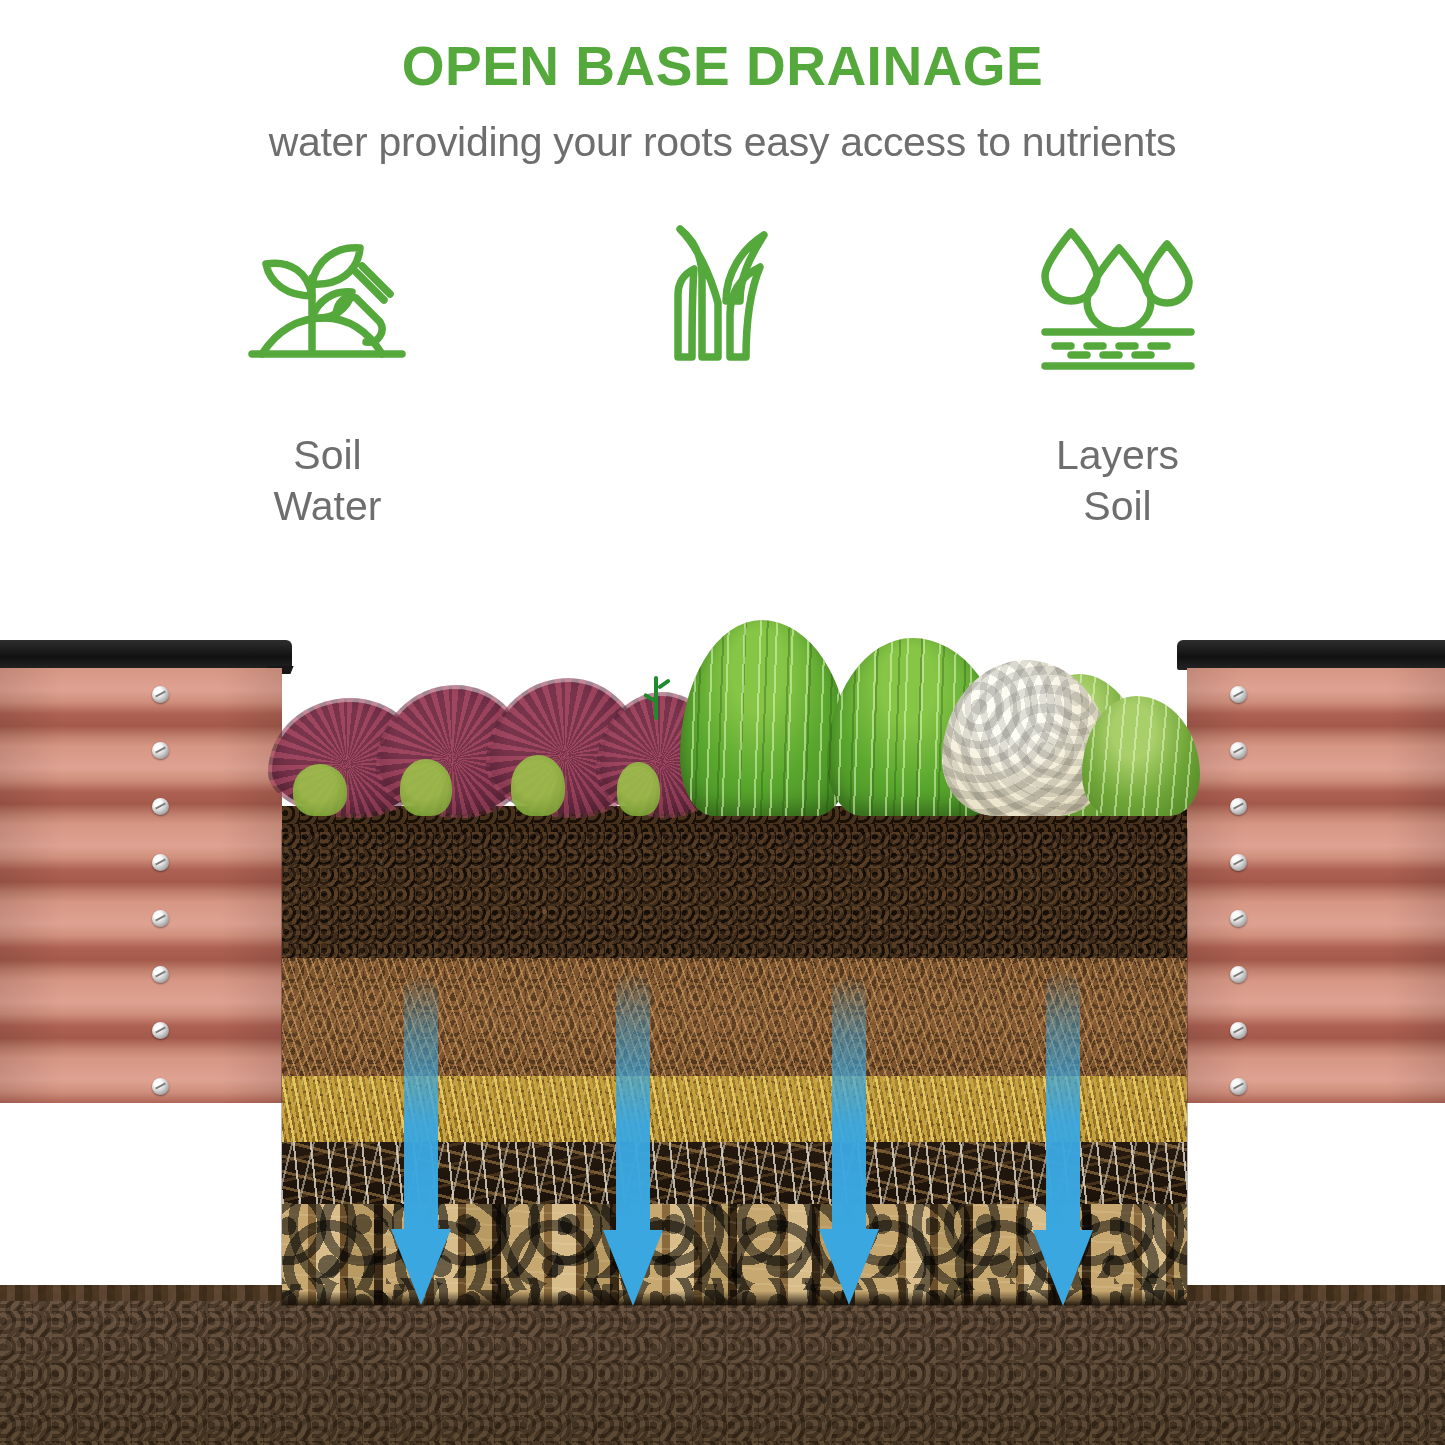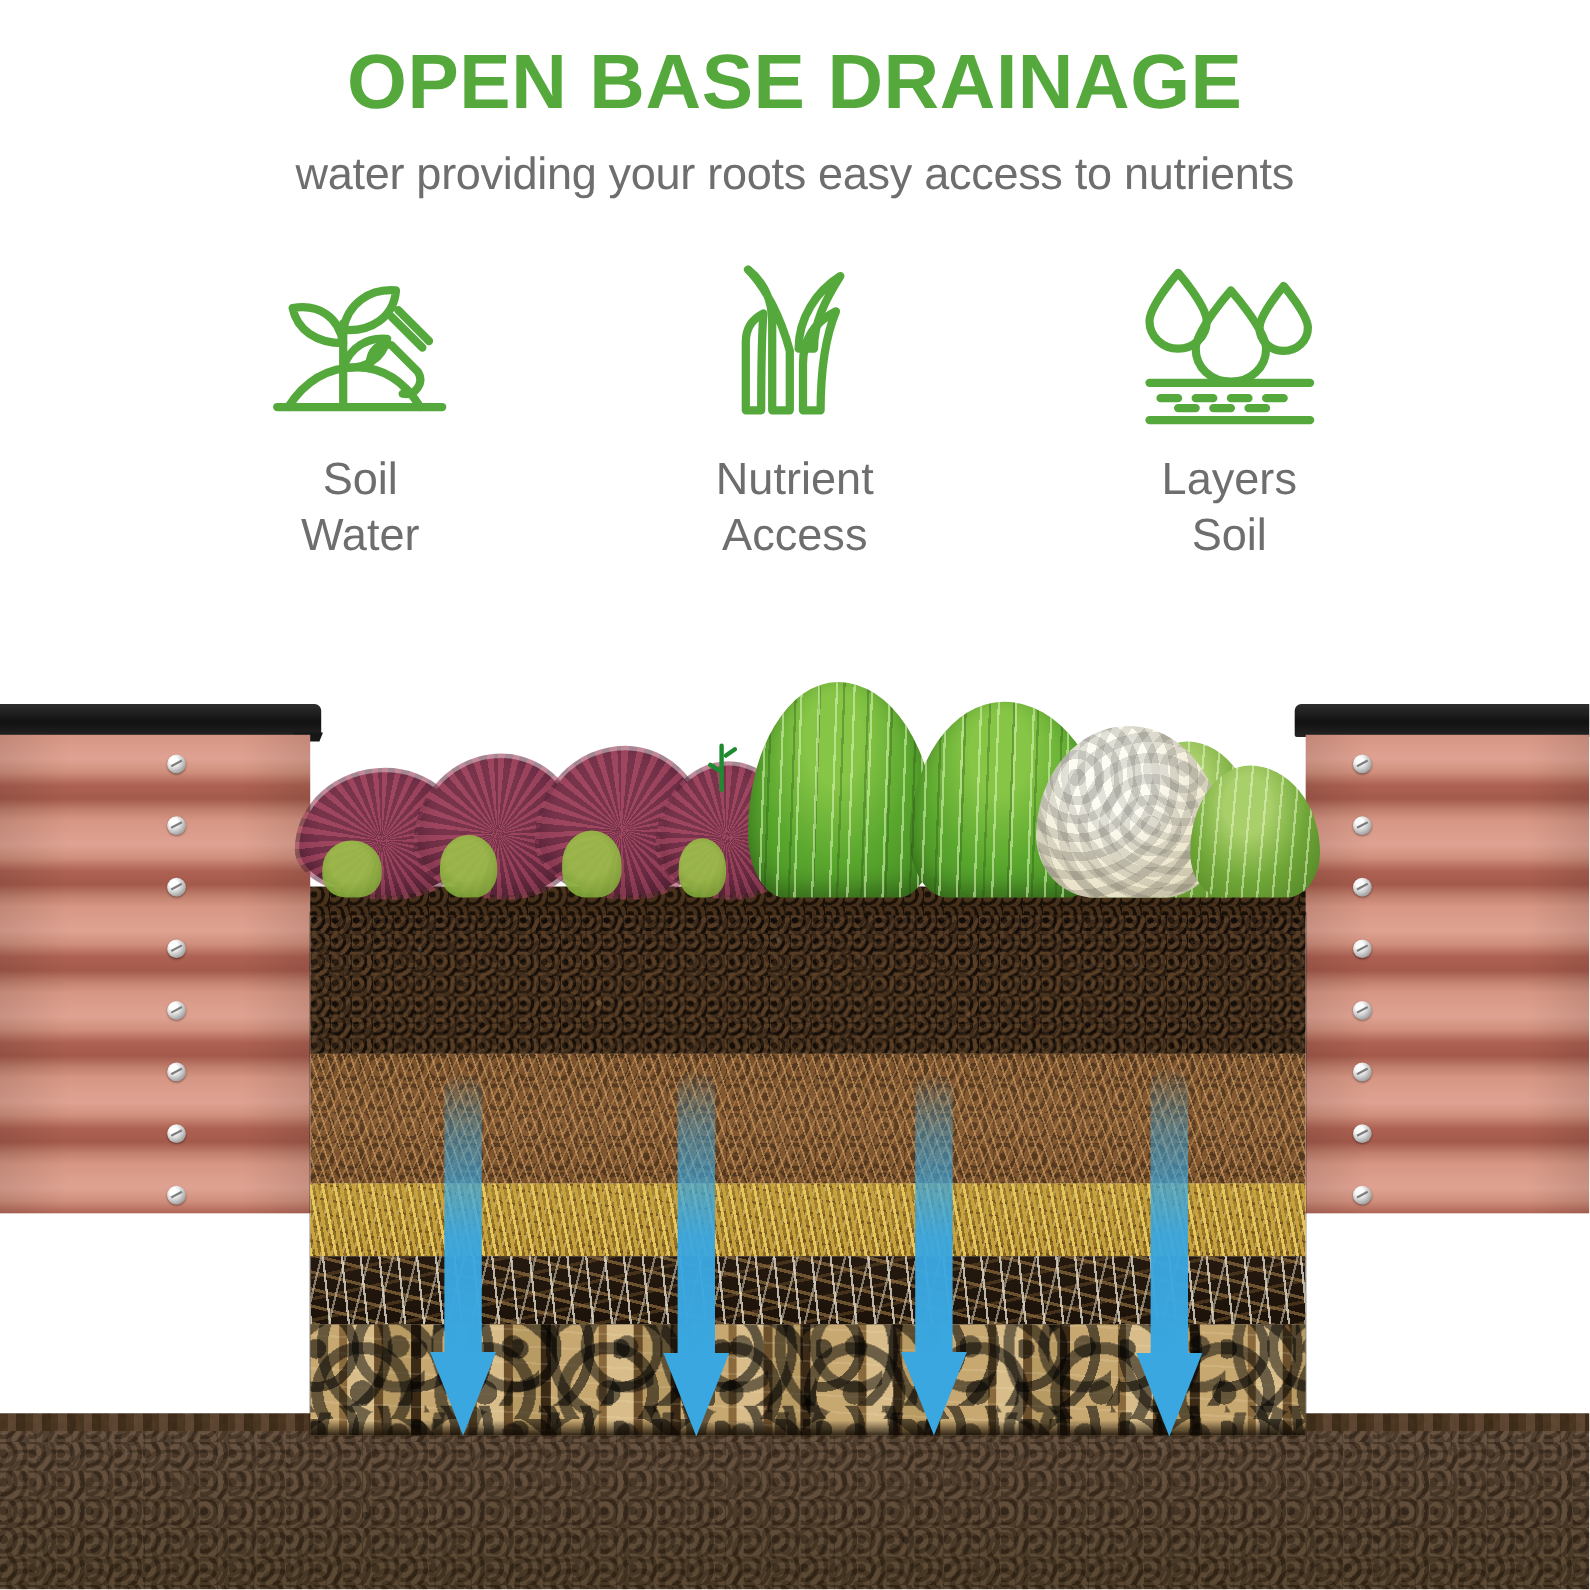--- a/index.html
+++ b/index.html
@@ -6,37 +6,37 @@
   html,body{ background:#fff; }
   body{
     width:1445px; height:1445px;
     font-family:"Liberation Sans", sans-serif;
     overflow:hidden; position:relative;
   }
 
   
   .header{ width:100%; padding-top:38px; text-align:center; }
   .title{
-    font-size:70px; font-weight:bold; letter-spacing:0.5px;
+    font-size:55px; font-weight:bold; letter-spacing:0.5px;
     color:#55a93c; line-height:1.05;
   }
   .subtitle{
     margin-top:18px;
     font-size:41px; font-weight:300; color:#6e6e6e;
     line-height:1.38; letter-spacing:-0.3px;
   }
   .subtitle .ln{ display:block; }
 
   
   .features{
     display:flex; width:100%;
     margin-top:42px;
     padding:0 130px;
   }
-  .feature{ flex:1; display:flex; flex-direction:column; align-items:center; }
+  .feature{ flex:1; display:flex; flex-direction:column; align-items:center;gap:36px; }
   .feature-icon{ height:170px; display:flex; align-items:center; justify-content:center; }
   .feature-label{
     margin-top:12px; text-align:center;
     font-size:41px; font-weight:300; color:#6e6e6e; line-height:1.23;
   }
   .feature-label .ln{ display:block; }
 
   
   .scene{
     position:absolute; left:0; top:620px;
@@ -326,24 +326,20 @@
 
   <div class="feature">
     <div class="feature-icon">
       <svg width="150" height="152" viewBox="0 0 150 152" fill="none" stroke="#55a93c" stroke-width="7.5" stroke-linecap="round" stroke-linejoin="round">
         <path d="M30 136 L30 74 C30 60 38 52 46 48 C44 74 44 112 44 136 Z"></path>
         <path d="M54 136 L54 56 C54 30 42 16 32 8 C48 24 62 52 70 82 L70 136 Z"></path>
         <path d="M78 80 C78 52 94 28 116 14 C102 36 92 56 92 80 Z"></path>
         <path d="M82 136 L82 94 C82 68 96 54 112 46 C102 70 98 104 98 136 Z"></path>
       </svg>
     </div>
-    <div class="feature-label">
-      <span class="ln">Nutrient</span>
-      <span class="ln">Access</span>
-    </div>
   </div>
 
   <div class="feature">
     <div class="feature-icon">
       <svg width="166" height="150" viewBox="0 0 166 150" fill="none" stroke="#55a93c" stroke-width="7.5" stroke-linecap="round" stroke-linejoin="round">
         <path d="M36 10 C36 10 10 40 10 54 C10 68 22 79 36 79 C50 79 62 68 62 54 C62 40 36 10 36 10 Z"></path>
         <path d="M84 26 C84 26 52 62 52 79 C52 96 66 109 84 109 C102 109 116 96 116 79 C116 62 84 26 84 26 Z"></path>
         <path d="M132 22 C132 22 110 48 110 60 C110 72 120 81 132 81 C144 81 154 72 154 60 C154 48 132 22 132 22 Z"></path>
         <path d="M10 110 L156 110"></path>
         <path d="M20 124 L36 124 M52 124 L68 124 M84 124 L100 124 M116 124 L132 124"></path>

